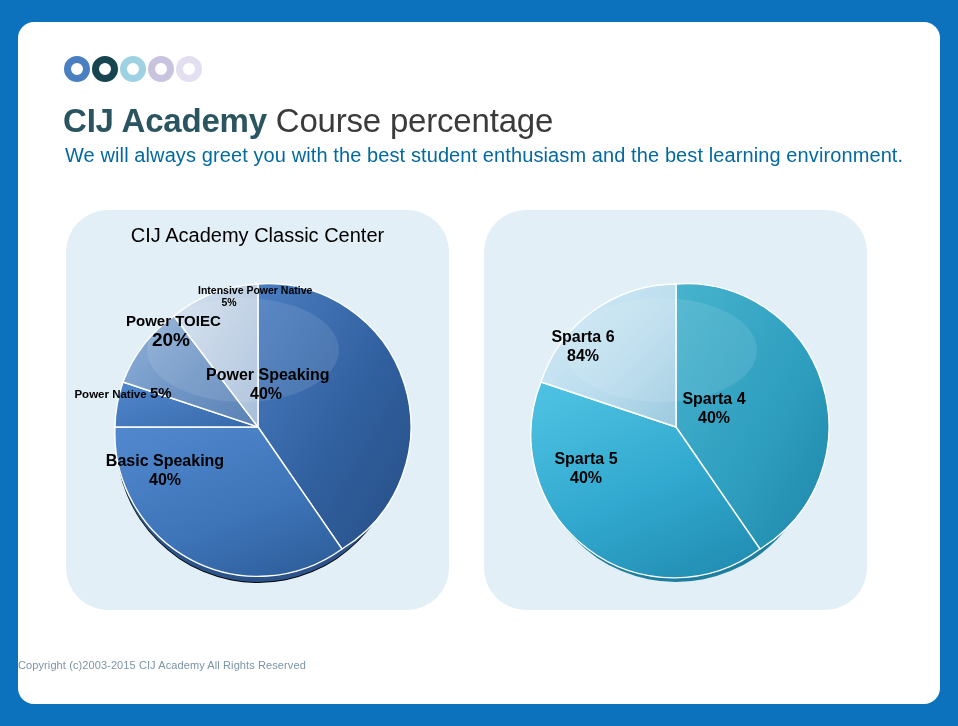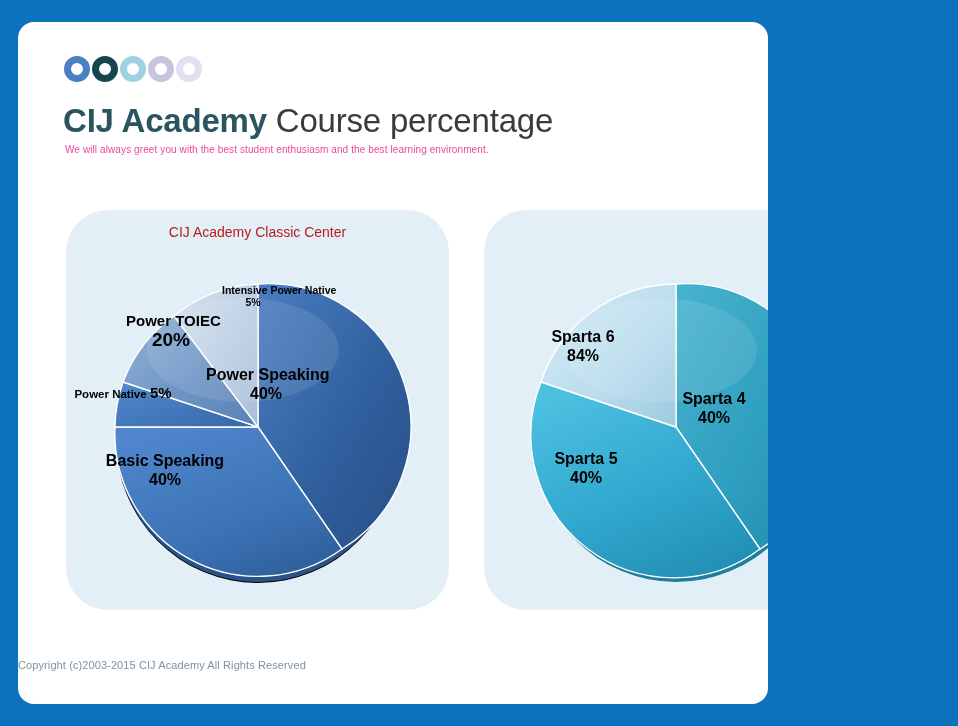--- a/index.html
+++ b/index.html
@@ -18,21 +18,21 @@
   #slide-frame {
     position: absolute;
     left: 0; top: 0;
     width: 958px; height: 726px;
     background: #0c72be;
     box-sizing: border-box;
   }
   #slide-canvas {
     position: absolute;
     left: 18px; top: 22px;
-    width: 750px; height: 682px;
+    width: 922px; height: 682px;
     background: #ffffff;
     border-radius: 16px;
     box-sizing: border-box;
     overflow: hidden;
   }
 
   
   #logo-dots {
     position: absolute;
     left: 46px; top: 34px;
@@ -55,22 +55,22 @@
     font-weight: 400;
   }
   #page-title .brand {
     color: #2a5560;
     font-weight: 700;
   }
 
   #page-subtitle {
     position: absolute;
     left: 47px; top: 122px;
-    font-size: 10px;
-    color: #ec4899;
+    font-size: 20px;
+    color: #0369a1;
     white-space: nowrap;
     letter-spacing: 0.1px;
   }
 
   
   .chart-panel {
     position: absolute;
     top: 188px;
     width: 383px;
     height: 400px;
@@ -78,22 +78,22 @@
     border-radius: 42px;
   }
   #panel-classic { left: 48px; }
   #panel-sparta  { left: 466px; }
 
   .panel-title {
     position: absolute;
     top: 14px;
     left: 0; right: 0;
     text-align: center;
-    font-size: 14px;
-    color: #b91c1c;
+    font-size: 20px;
+    color: #000000;
     font-weight: 400;
   }
 
   .pie-stage {
     position: absolute;
     left: 0; right: 0;
     top: 52px;
     height: 336px;
   }
 
@@ -214,21 +214,21 @@
         <div class="pie-label lbl-small inline-lbl" style="left:2px; top:120px; width:110px; line-height:1.5;">
           <span class="pl-name">Power Native</span>
           <span class="pl-val" style="font-size:15px;">5%</span>
         </div>
 
         <div class="pie-label lbl-mid" style="left:60px; top:50px; width:90px;">
           <span class="pl-name">Power TOIEC</span>
           <span class="pl-val" style="font-size:19px;">20%</span>
         </div>
 
-        <div class="pie-label lbl-tiny" style="left:132px; top:22px; width:62px;margin-left:24px;">
+        <div class="pie-label lbl-tiny" style="left:132px; top:22px; width:62px;">
           <span class="pl-name">Intensive Power Native</span>
           <span class="pl-val">5%</span>
         </div>
       </div>
     </div>
 
     <div class="chart-panel" id="panel-sparta">
 
       <div class="pie-stage">
         <svg class="pie-svg" width="330" height="330" viewBox="0 0 330 330">

